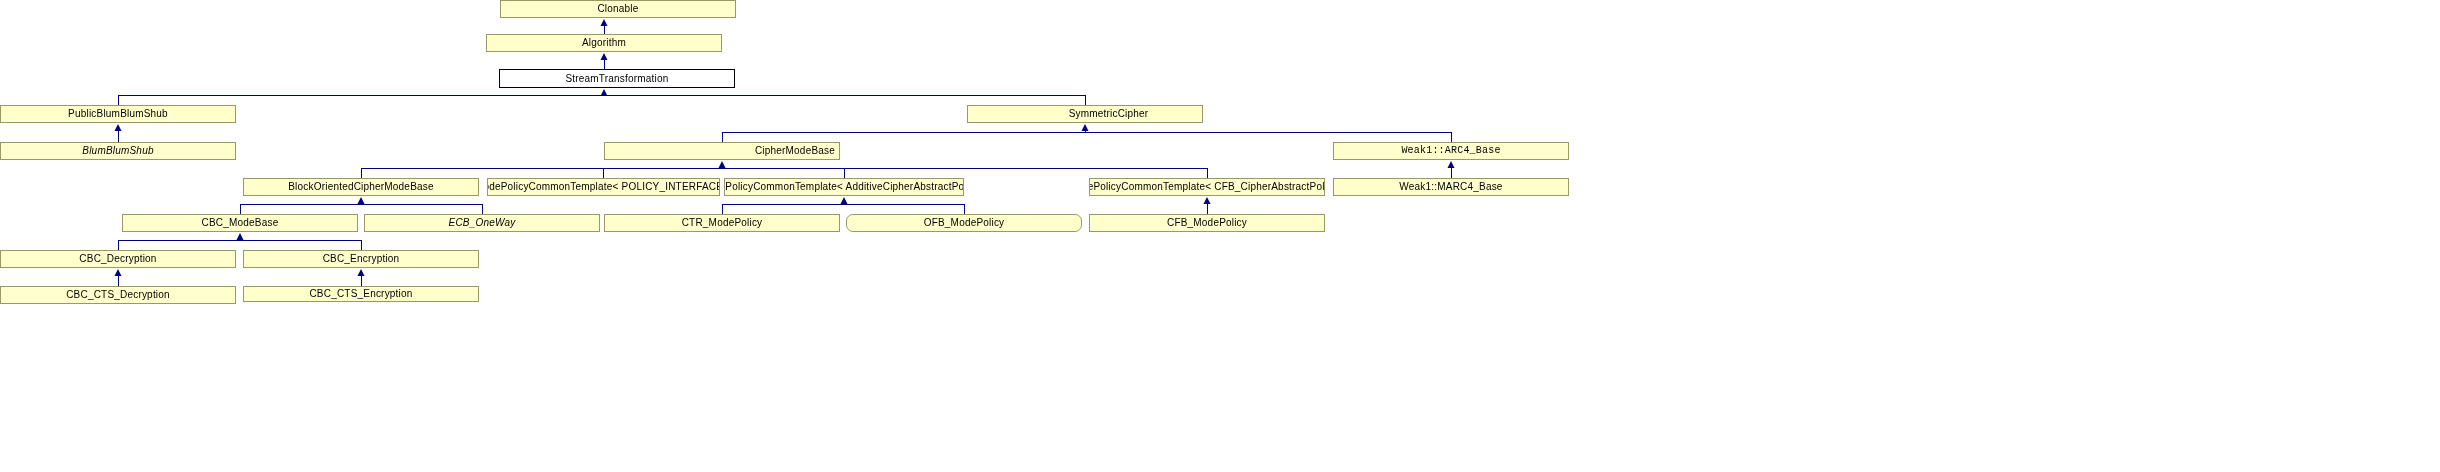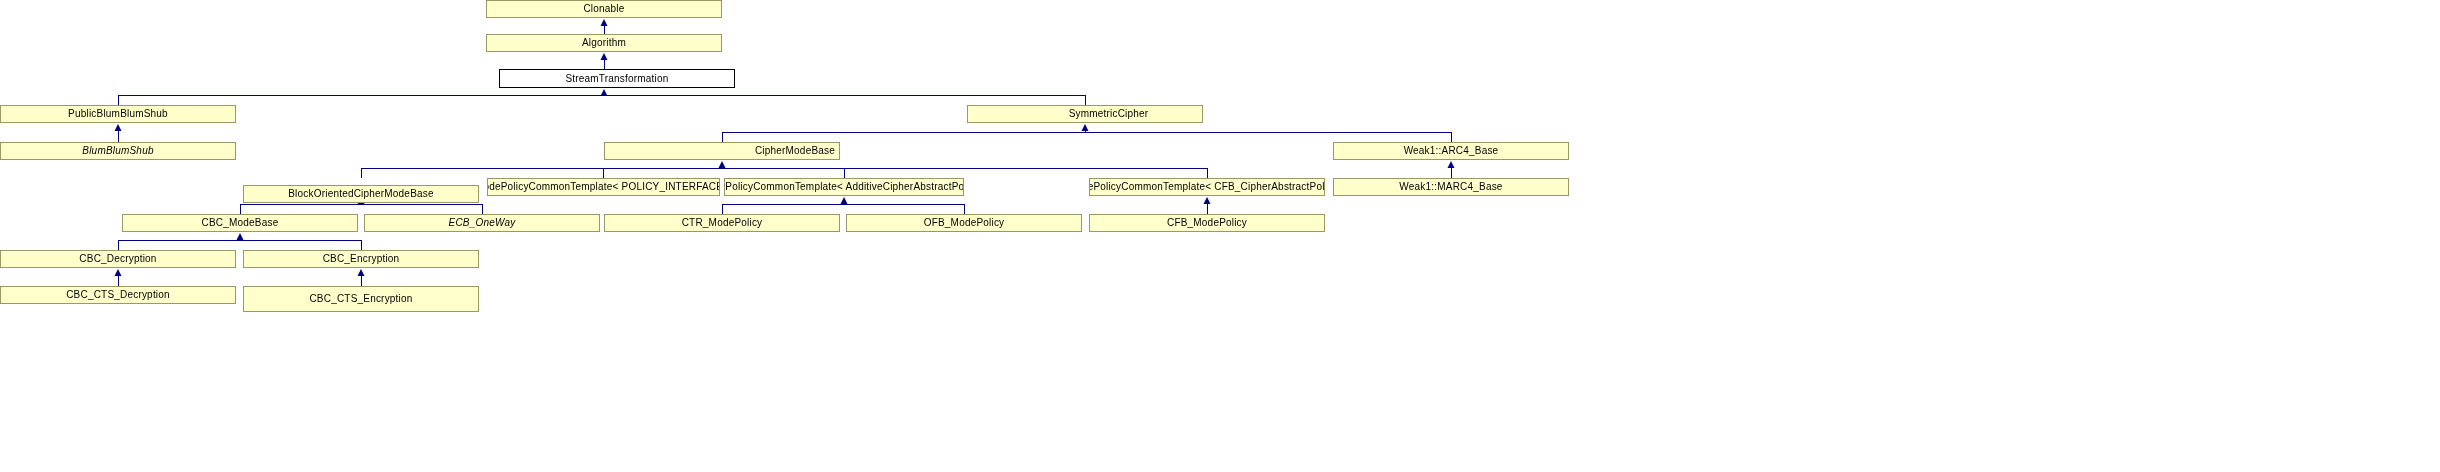--- a/index.html
+++ b/index.html
@@ -103,45 +103,45 @@
       <line x1="118" y1="240" x2="118" y2="250" stroke="#000080" stroke-width="1" shape-rendering="crispEdges"></line>
       <line x1="361" y1="240" x2="361" y2="250" stroke="#000080" stroke-width="1" shape-rendering="crispEdges"></line>
       <polygon points="114.5,276 121.5,276 118,269" fill="#000080"></polygon>
       <line x1="118" y1="276" x2="118" y2="276" stroke="#000080" stroke-width="1" shape-rendering="crispEdges"></line>
       <line x1="118" y1="276" x2="118" y2="286" stroke="#000080" stroke-width="1" shape-rendering="crispEdges"></line>
       <polygon points="357.5,276 364.5,276 361,269" fill="#000080"></polygon>
       <line x1="361" y1="276" x2="361" y2="276" stroke="#000080" stroke-width="1" shape-rendering="crispEdges"></line>
       <line x1="361" y1="276" x2="361" y2="286" stroke="#000080" stroke-width="1" shape-rendering="crispEdges"></line>
     </svg>
   <div id="node-layer">
-      <div class="node" style="left: 486px; top: 0px; width: 236px; height: 18px; font-size: 10px;">
+      <div class="node" style="left: 500px; top: 0px; width: 236px; height: 18px; font-size: 10px;">
         <span class="node-label">Clonable</span>
       </div>
       <div class="node" style="left: 486px; top: 34px; width: 236px; height: 18px; font-size: 10px;">
         <span class="node-label">Algorithm</span>
       </div>
       <div class="node focus" style="left: 486px; top: 69px; width: 236px; height: 19px; font-size: 10px; margin-left: 13px;">
         <span class="node-label">StreamTransformation</span>
       </div>
       <div class="node" style="left: 0px; top: 105px; width: 236px; height: 18px; font-size: 10px;">
         <span class="node-label">PublicBlumBlumShub</span>
       </div>
       <div class="node" style="left: 967px; top: 105px; width: 236px; height: 18px; font-size: 10px; padding-left: 47px;">
         <span class="node-label">SymmetricCipher</span>
       </div>
       <div class="node" style="left: 0px; top: 142px; width: 236px; height: 18px; font-size: 10px; font-style: italic;">
         <span class="node-label">BlumBlumShub</span>
       </div>
       <div class="node" style="left: 604px; top: 142px; width: 236px; height: 18px; font-size: 10px; justify-content: flex-end;">
         <span class="node-label">CipherModeBase</span>
       </div>
-      <div class="node" style="left: 1333px; top: 142px; width: 236px; height: 18px; font-size: 10px;">
+      <div class="node" style="left: 1333px; top: 142px; width: 236px; height: 18px; font-size: 10px; font-family: Liberation Mono, monospace;">
         <span class="node-label">Weak1::ARC4_Base</span>
       </div>
-      <div class="node" style="left: 243px; top: 185px; width: 236px; height: 18px; font-size: 10px;">
+      <div class="node" style="left: 243px; top: 178px; width: 236px; height: 18px; font-size: 10px;">
         <span class="node-label">BlockOrientedCipherModeBase</span>
       </div>
       <div class="node" style="left: 487px; top: 178px; width: 233px; height: 18px; font-size: 10px;">
         <span class="node-label">ModePolicyCommonTemplate&lt; POLICY_INTERFACE &gt;</span>
       </div>
       <div class="node" style="left: 724px; top: 178px; width: 240px; height: 18px; font-size: 10px;">
         <span class="node-label">ModePolicyCommonTemplate&lt; AdditiveCipherAbstractPolicy &gt;</span>
       </div>
       <div class="node" style="left: 1089px; top: 178px; width: 236px; height: 18px; font-size: 10px;">
         <span class="node-label">ModePolicyCommonTemplate&lt; CFB_CipherAbstractPolicy &gt;</span>
@@ -151,32 +151,32 @@
       </div>
       <div class="node" style="left: 122px; top: 214px; width: 236px; height: 18px; font-size: 10px;">
         <span class="node-label">CBC_ModeBase</span>
       </div>
       <div class="node" style="left: 364px; top: 214px; width: 236px; height: 18px; font-size: 10px; font-style: italic;">
         <span class="node-label">ECB_OneWay</span>
       </div>
       <div class="node" style="left: 604px; top: 214px; width: 236px; height: 18px; font-size: 10px;">
         <span class="node-label">CTR_ModePolicy</span>
       </div>
-      <div class="node" style="left: 846px; top: 214px; width: 236px; height: 18px; font-size: 10px;">
+      <div class="node" style="left: 846px; top: 214px; width: 236px; height: 18px; font-size: 10px; border-radius: 7px;">
         <span class="node-label">OFB_ModePolicy</span>
       </div>
       <div class="node" style="left: 1089px; top: 214px; width: 236px; height: 18px; font-size: 10px;">
         <span class="node-label">CFB_ModePolicy</span>
       </div>
       <div class="node" style="left: 0px; top: 250px; width: 236px; height: 18px; font-size: 10px;">
         <span class="node-label">CBC_Decryption</span>
       </div>
       <div class="node" style="left: 243px; top: 250px; width: 236px; height: 18px; font-size: 10px;">
         <span class="node-label">CBC_Encryption</span>
       </div>
       <div class="node" style="left: 0px; top: 286px; width: 236px; height: 18px; font-size: 10px;">
         <span class="node-label">CBC_CTS_Decryption</span>
       </div>
-      <div class="node" style="left: 243px; top: 286px; width: 236px; height: 26px; font-size: 10px;">
+      <div class="node" style="left: 243px; top: 286px; width: 236px; height: 16px; font-size: 10px;">
         <span class="node-label">CBC_CTS_Encryption</span>
       </div>
     </div>
 </div>
 
 </body></html>

